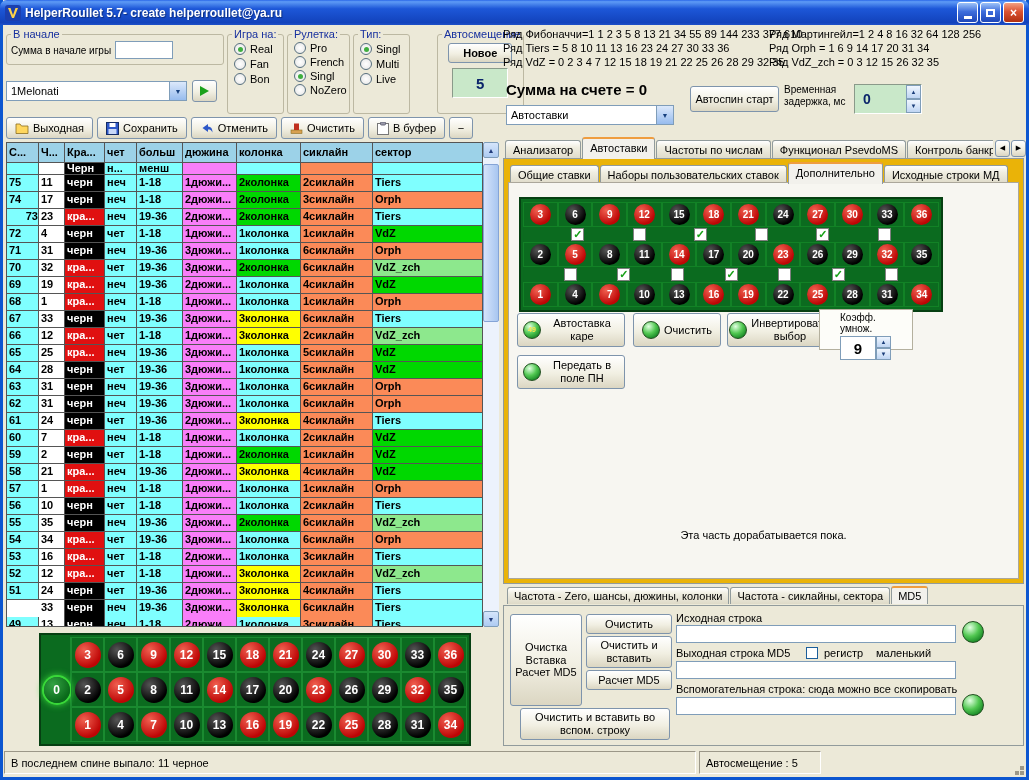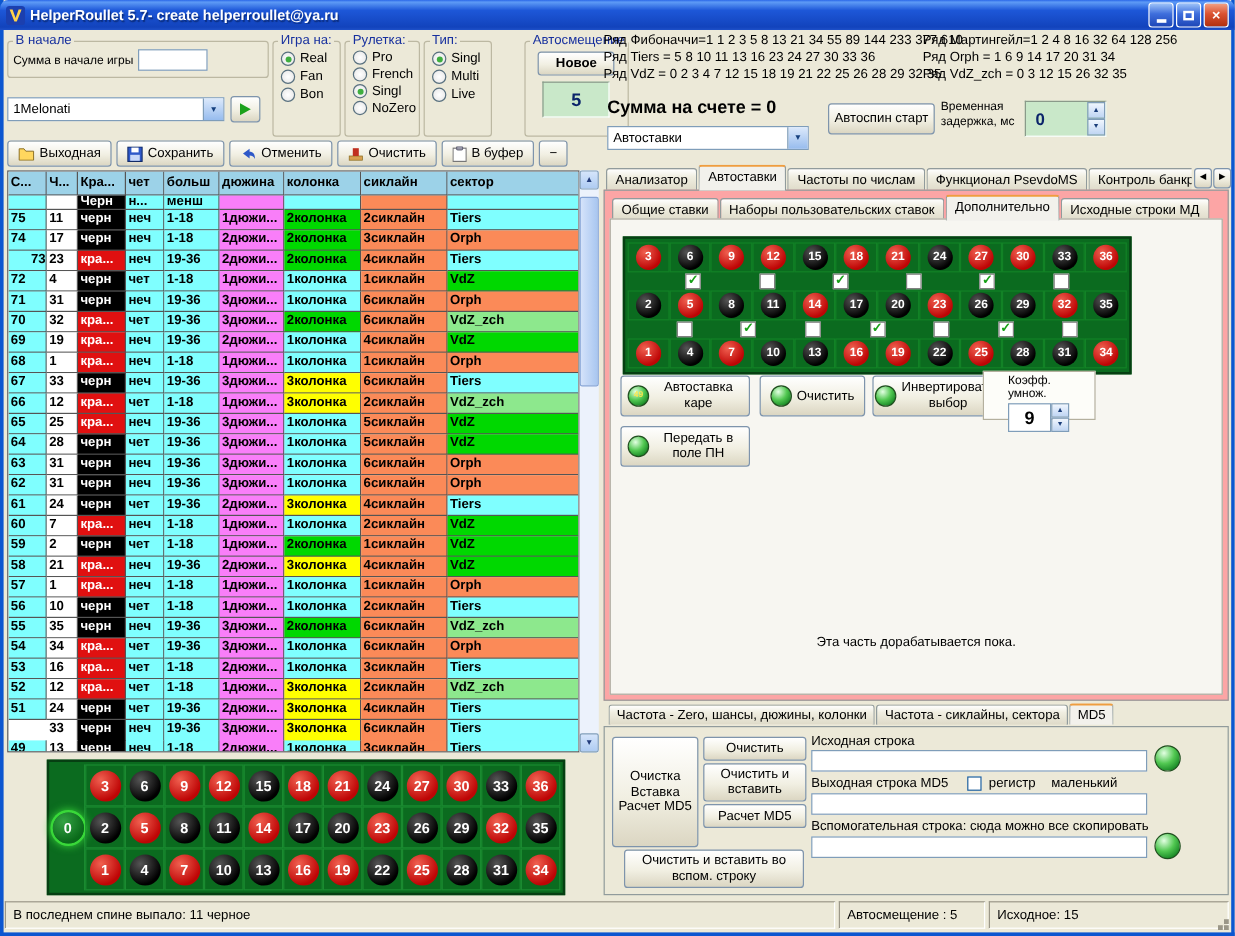--- a/index.html
+++ b/index.html
@@ -103,21 +103,21 @@
   #series-right{left:766px;top:27px}
   #sum-label{position:absolute;left:503px;top:81px;font-size:15px;font-weight:700}
   #autospin-btn{position:absolute;left:687px;top:86px;width:89px;height:26px}
   #delay-label{position:absolute;left:781px;top:84px;width:70px;font-size:10px;line-height:12px}
   #delay-spin{position:absolute;left:851px;top:84px;width:68px;height:30px;display:flex;border:1px solid;border-color:#8A9A8A #fff #fff #8A9A8A;background:#C9E8C9}
   #delay-spin .val{flex:1;display:flex;align-items:center;padding-left:8px;font-size:14px;font-weight:700;color:#0A246A}
   #autostakes-combo{position:absolute;left:503px;top:105px;width:168px}
   #main-tabs{position:absolute;left:502px;top:137px;width:488px;overflow:hidden}
   #tabscroll{position:absolute;left:992px;top:140px;display:flex;gap:1px}
   #tabscroll .btn{width:15px;height:17px;font-size:7px;padding:0}
-  #tabpage{position:absolute;left:500px;top:158px;width:521px;height:426px;border:1px solid #919B9C;background:#fca5a5}
+  #tabpage{position:absolute;left:500px;top:158px;width:521px;height:426px;border:1px solid #919B9C;background:#eab308}
   #sub-tabs{position:absolute;left:6px;top:3px}
   #subpage{position:absolute;left:4px;right:4px;top:23px;bottom:4px;background:#F7F6F1;border:1px solid #ABA79B}
   #right-grid{position:absolute;left:10px;top:14px;width:424px;background:#0B6B1F;border:2px solid #063F12;padding:3px 2px;
               display:flex;flex-direction:column}
   .grow{display:flex}
   .gcell{width:35px;height:25px;display:flex;align-items:center;justify-content:center;border:1px solid #128226}
   .gnum{width:21px;height:21px;border-radius:50%;color:#fff;font-weight:700;font-size:10px;display:flex;align-items:center;justify-content:center}
   .cbrow{display:flex;justify-content:space-evenly;align-items:center;height:15px}
   .cb{width:13px;height:13px;background:#fff;border:1px solid #808080;display:flex;align-items:center;justify-content:center;
       font-size:11px;font-weight:700;color:#18A018;line-height:1}
@@ -992,17 +992,16 @@
     <div class="md5lbl" style="left:172px;top:77px">Вспомогательная строка: сюда можно все скопировать</div>
     <input class="txt" id="md5-aux-input" style="">
     <span class="ball s22" id="md5-ball2"></span>
 
     <div class="btn" id="md5-bottom-btn">Очистить и вставить во вспом. строку</div>
   </div>
 
   <div id="statusbar">
     <div class="scell" id="sc1">В последнем спине выпало: 11 черное</div>
     <div class="scell" id="sc2">Автосмещение : 5</div>
-    <div class="scell" id="sc3">Исходное: 15</div>
     <div class="grip"></div>
   </div>
 
 </div>
 
 </body></html>

